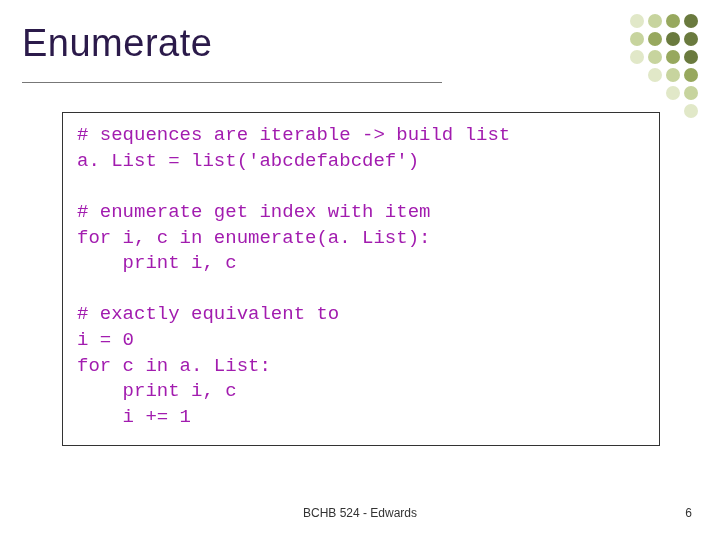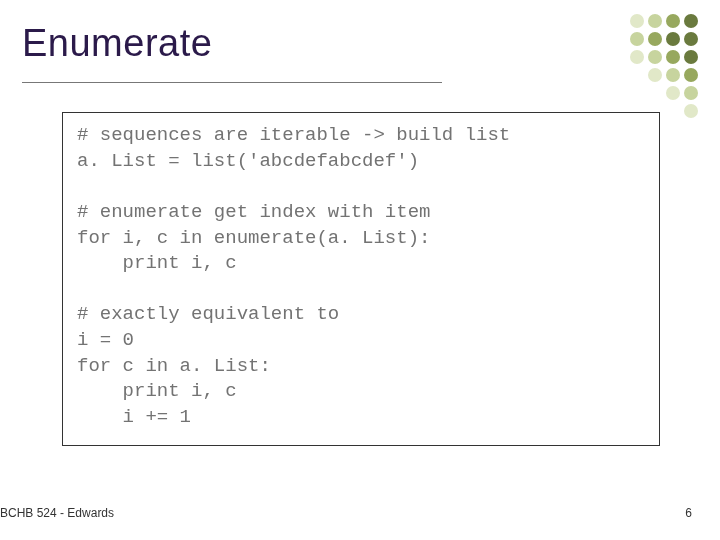--- a/index.html
+++ b/index.html
@@ -43,29 +43,29 @@
   .code-box {
     position: absolute;
     left: 62px;
     top: 112px;
     width: 598px;
     border: 1px solid #333;
     padding: 10px 14px 14px 14px;
     font-family: "Courier New", Courier, monospace;
     font-size: 19px;
     line-height: 1.35;
-    color: #737373;
+    color: #a21caf;
     white-space: pre;
   }
   .footer-center {
     position: absolute;
     bottom: 20px;
     left: 0;
     width: 100%;
-    text-align: left;
+    text-align: center;
     font-size: 12px;
     color: #333;
   }
   .footer-right {
     position: absolute;
     bottom: 20px;
     right: 28px;
     font-size: 12px;
     color: #333;
   }

